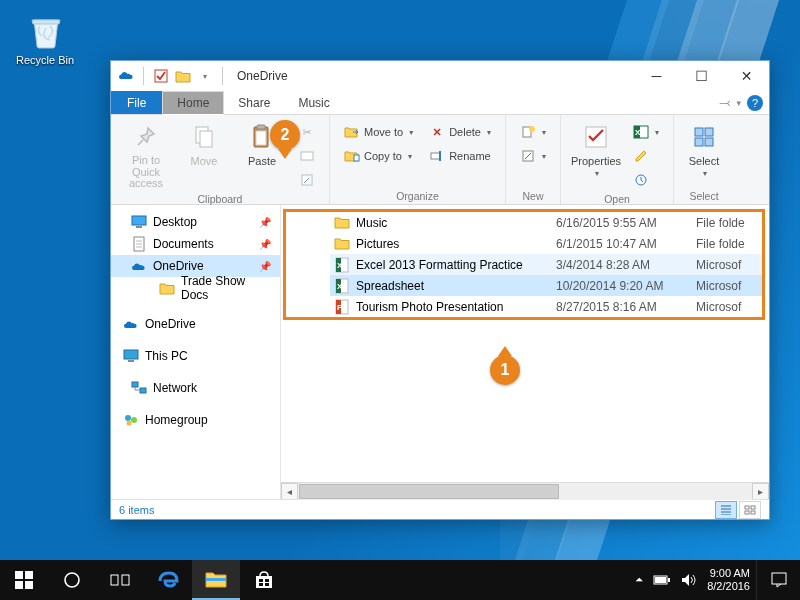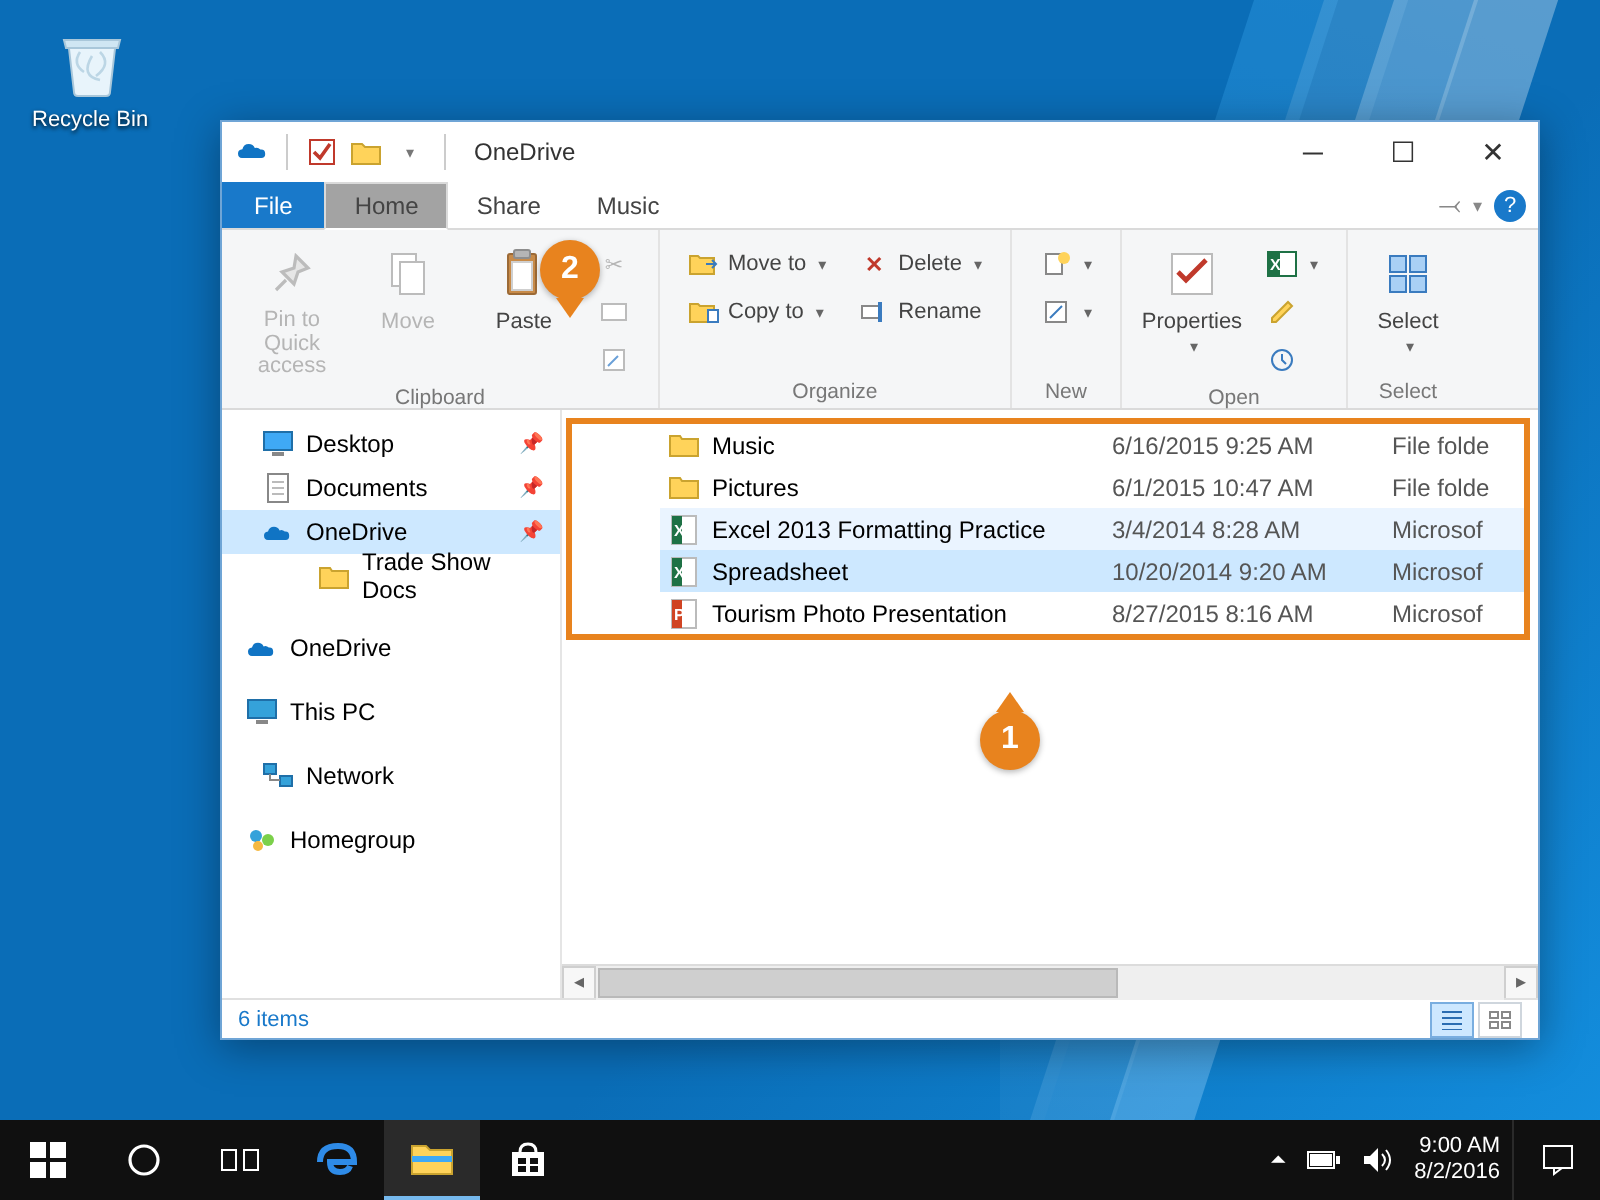--- a/index.html
+++ b/index.html
@@ -429,21 +429,21 @@
     <div class="listwrap">
       <div class="list">
         <div class="list-inner" id="file-rows">
             <div class="row">
               <span class="ic16">
                 <svg width="16" height="13" viewBox="0 0 16 13">
                   <path d="M1 2 L6 2 L7 3.5 L15 3.5 L15 12 L1 12 Z" fill="#ffd35a" stroke="#caa32f"></path>
                 </svg>
               </span>
               <span class="c-name">Music</span>
-              <span class="c-date">6/16/2015 9:25 AM</span>
+              <span class="c-date">6/16/2015 9:55 AM</span>
               <span class="c-type">File folde</span>
             </div>
             <div class="row">
               <span class="ic16">
                 <svg width="16" height="13" viewBox="0 0 16 13">
                   <path d="M1 2 L6 2 L7 3.5 L15 3.5 L15 12 L1 12 Z" fill="#ffd35a" stroke="#caa32f"></path>
                 </svg>
               </span>
               <span class="c-name">Pictures</span>
               <span class="c-date">6/1/2015 10:47 AM</span>

